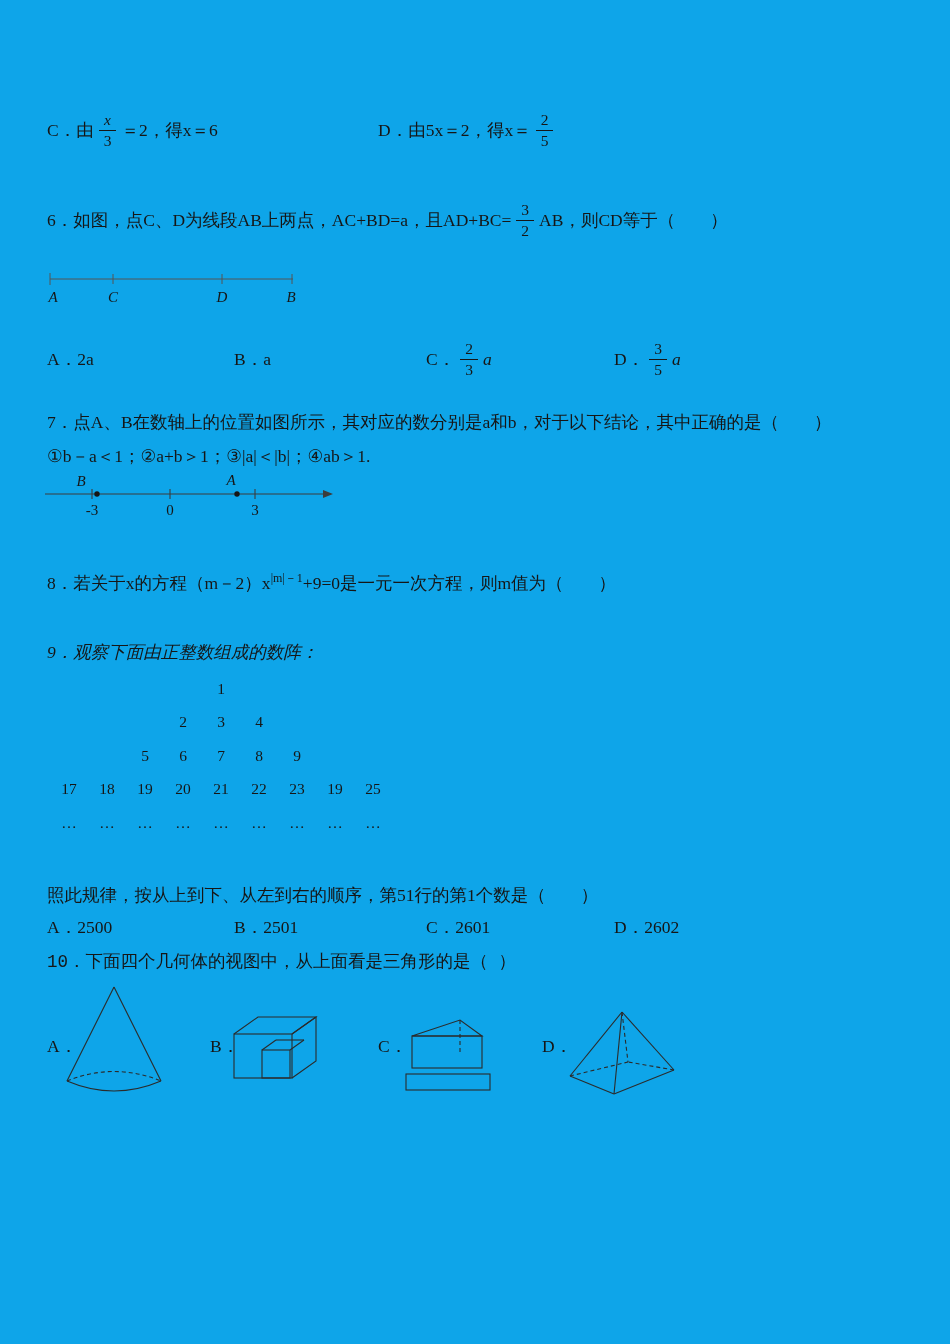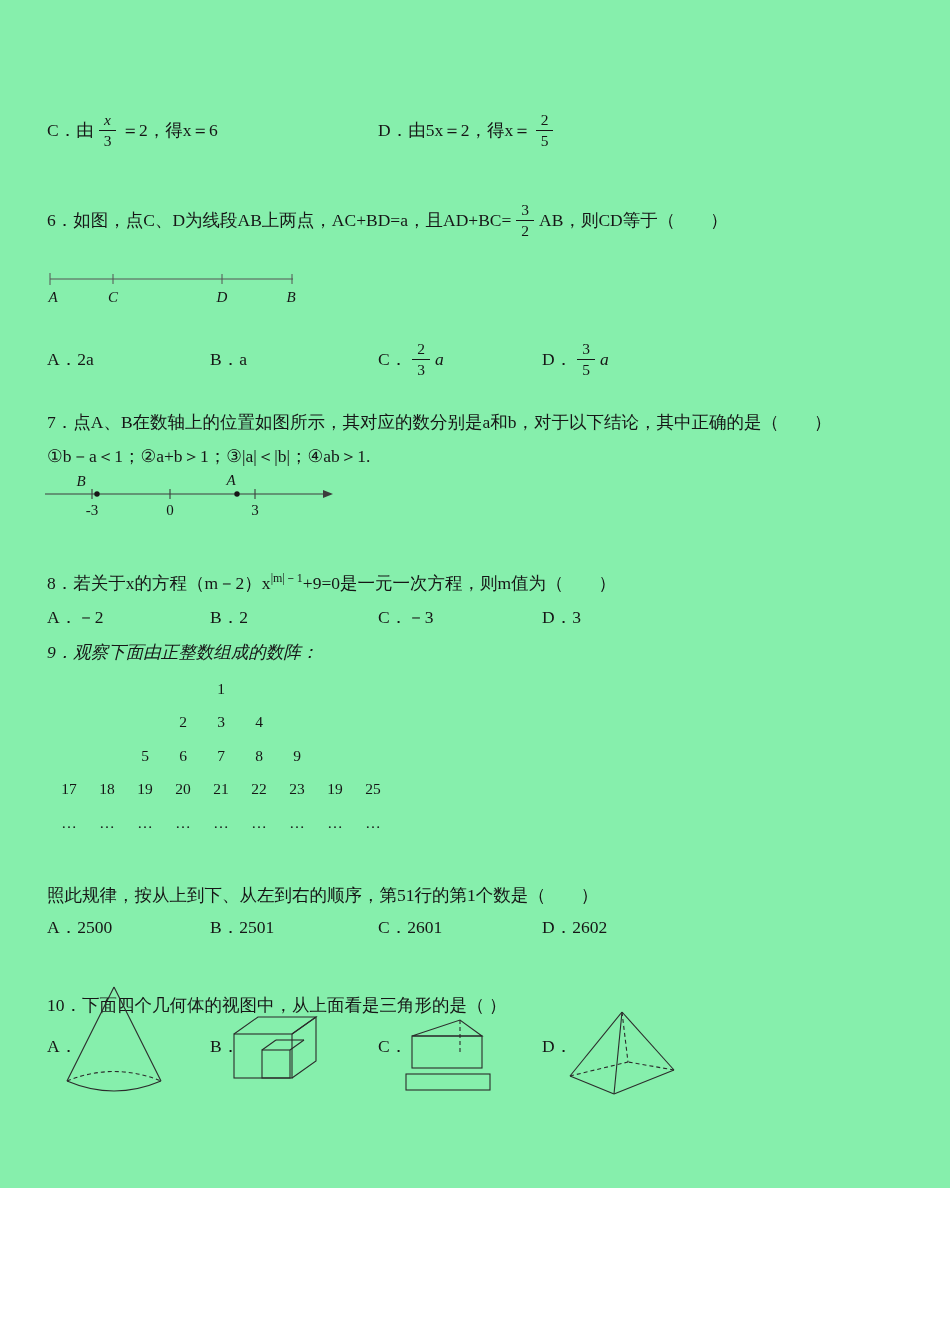--- a/index.html
+++ b/index.html
@@ -3,29 +3,30 @@
 <meta charset="utf-8">
 <style>
   * { box-sizing: border-box; }
   html, body { margin: 0; padding: 0; }
   body {
     width: 950px; height: 1344px;
     background: #ffffff; color: #161616;
     font-family: "Liberation Serif", "DejaVu Serif", serif;
     font-size: 17.5px;
   }
-  .page { position: relative; width: 950px; height: 1188px; overflow: hidden; background:#86efac; }
+  .page { position: relative; width: 950px; height: 1344px; overflow: hidden; background:#0ea5e9; }
   .abs { position: absolute; }
   .row-flex { display: flex; align-items: center; }
   .inline-formula { display: inline-flex; align-items: center; }
   .opt-grid {
     display: grid;
     grid-template-columns: 163px 168px 164px 1fr;
     align-items: center;
     width: 860px;
+    gap: 24px;
   }
   .frac { display: inline-block; text-align: center; vertical-align: middle; margin: 0 5px; font-size: 15.5px; line-height: 1.25; }
   .frac .num { display: block; border-bottom: 1.4px solid #161616; padding: 0 5px; }
   .frac .den { display: block; padding: 0 5px; }
   .frac.italic-num .num { font-style: italic; }
   .ital { font-style: italic; }
   sup.expo { font-size: 12px; vertical-align: super; }
   .num-row { display: flex; justify-content: center; width: 342px; height: 33.5px; align-items: center; font-size: 15.5px; }
   .num-cell { width: 38px; text-align: center; }
   svg { display: block; }
@@ -115,26 +116,20 @@
     <text class="pt" x="186" y="13" text-anchor="middle">A</text>
     <text x="47" y="43" text-anchor="middle">-3</text>
     <text x="125" y="43" text-anchor="middle">0</text>
     <text x="210" y="43" text-anchor="middle">3</text>
   </svg>
 
 
   <div class="abs stem" style="top:569px; left:47px;">
     <span>8．若关于x的方程（m－2）x</span><sup class="expo">|m|－1</sup><span>+9=0是一元一次方程，则m值为（　　）</span>
   </div>
-  <div class="abs opt-grid" style="top:605px; left:47px;">
-    <span>A．－2</span>
-    <span>B．2</span>
-    <span>C．－3</span>
-    <span>D．3</span>
-  </div>
 
   <div class="abs stem" style="top:639px; left:47px;font-style:italic;">9．观察下面由正整数组成的数阵：</div>
 
   <div class="abs" style="top:672px; left:50px;">
     <div class="num-row">
       <span class="num-cell">1</span>
     </div>
     <div class="num-row">
       <span class="num-cell">2</span>
         <span class="num-cell">3</span>
@@ -172,21 +167,21 @@
   </div>
 
   <div class="abs stem" style="top:882px; left:47px;">照此规律，按从上到下、从左到右的顺序，第51行的第1个数是（　　）</div>
   <div class="abs opt-grid" style="top:915px; left:47px;">
     <span>A．2500</span>
     <span>B．2501</span>
     <span>C．2601</span>
     <span>D．2602</span>
   </div>
 
-  <div class="abs stem" style="top:992px; left:47px;">10．下面四个几何体的视图中，从上面看是三角形的是（ ）</div>
+  <div class="abs stem" style="top:949px; left:47px;font-family:Liberation Mono, monospace;">10．下面四个几何体的视图中，从上面看是三角形的是（ ）</div>
 
   <span class="abs" style="top:1034px; left:47px;">A．</span>
   <span class="abs" style="top:1034px; left:210px;">B．</span>
   <span class="abs" style="top:1034px; left:378px;">C．</span>
   <span class="abs" style="top:1034px; left:542px;">D．</span>
 
   <svg class="abs" style="left:62px; top:983px;" width="105" height="118" viewBox="0 0 105 118">
     <line x1="52" y1="4" x2="5" y2="98" class="fig-stroke"></line>
     <line x1="52" y1="4" x2="99" y2="98" class="fig-stroke"></line>
     <path d="M5,98 Q52,118 99,98" class="fig-stroke"></path>

